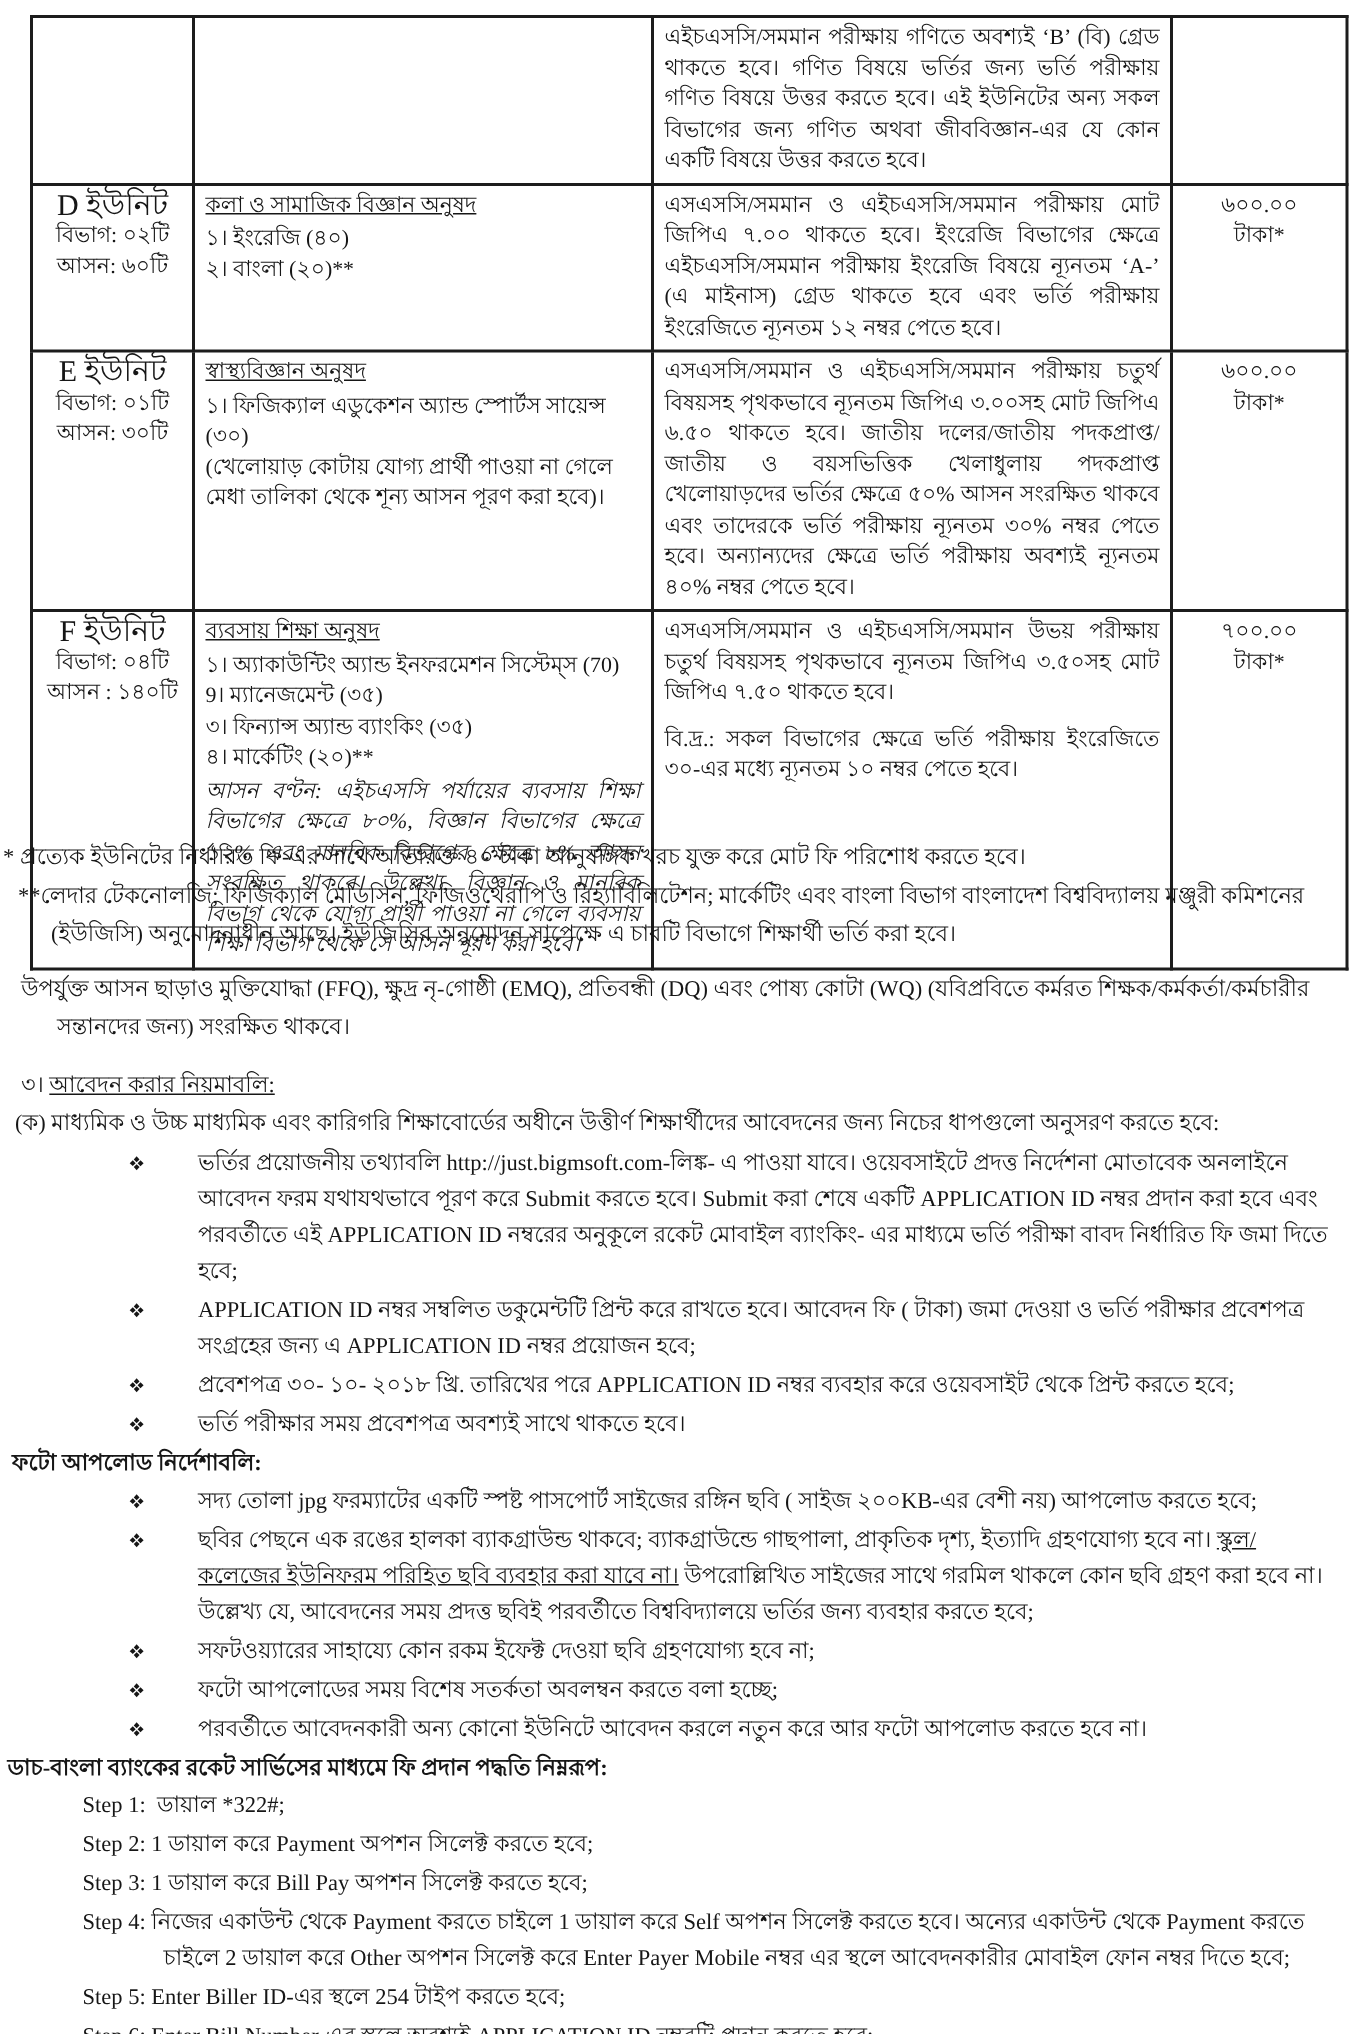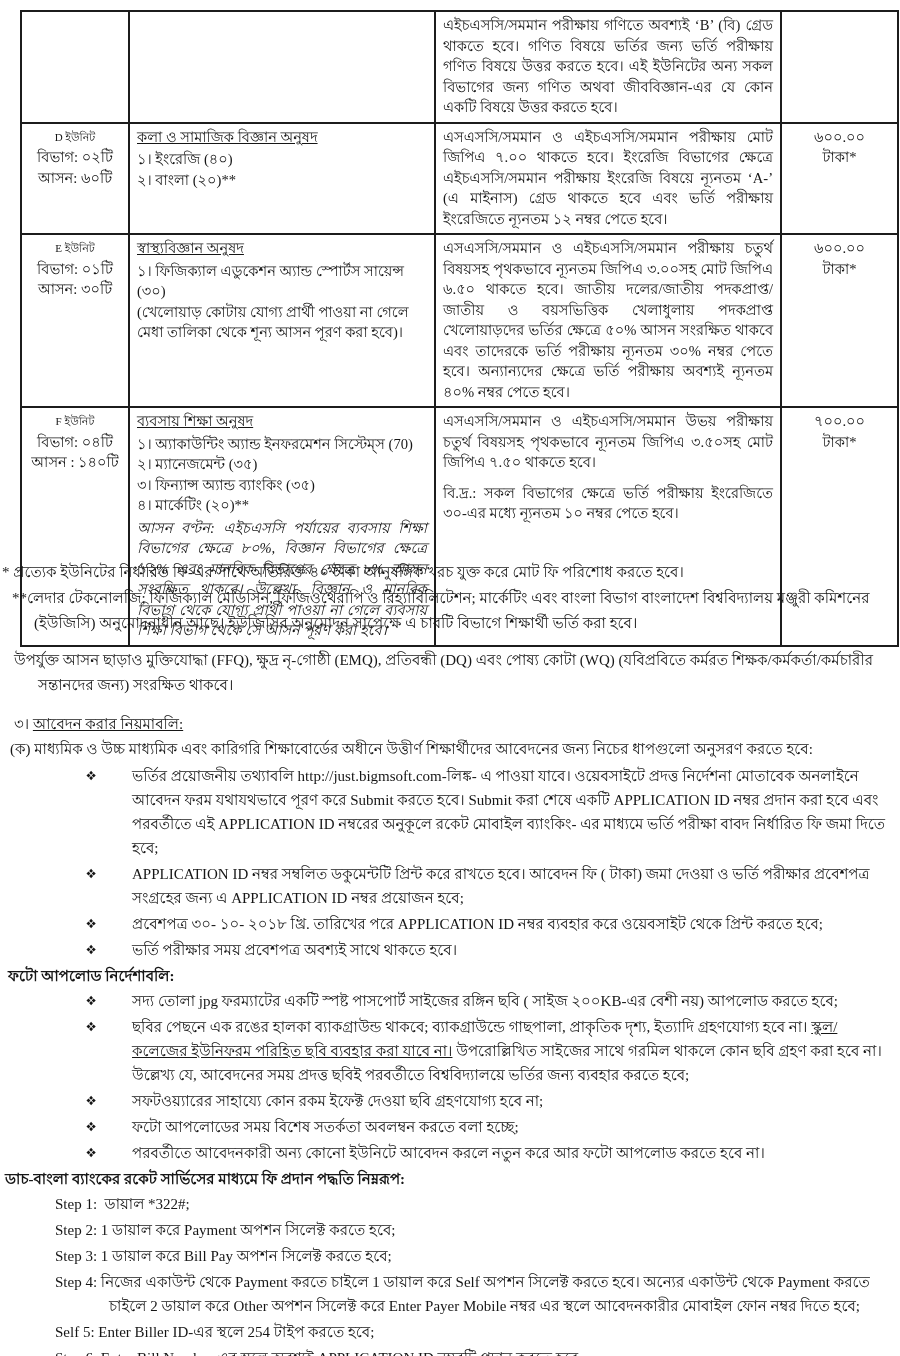--- a/index.html
+++ b/index.html
@@ -17,21 +17,21 @@
   }
   .doc-table td {
     border:2px solid #1c1c1c; vertical-align:top;
     padding:3px 7px 4px 7px; font-size:14.6px; line-height:20.5px;
   }
   .col-unit  { width:108px; }
   .col-dept  { width:306px; }
   .col-req   { width:346px; }
   .col-fee   { width:117px; }
   .cell-unit { text-align:center; }
-  .unit-title { display:block; font-size:11px; }
+  .unit-title { display:block; font-size:20px; }
   .unit-line  { display:block; }
   .faculty-header { display:block; text-decoration:underline; margin-bottom:2px; }
   .dept-line { display:block; }
   .cell-req  { text-align:justify; }
   .req-para  { display:block; }
   .req-para + .req-para { margin-top:10px; }
   .cell-fee  { text-align:center; }
   .fee-amount, .fee-unit { display:block; }
   .seat-alloc { display:block; text-align:justify; margin-top:2px;font-style:italic; }
   
@@ -111,21 +111,21 @@
   </tr>
   <tr style="height:234px;">
     <td class="cell-unit">
       <span class="unit-title">F ইউনিট</span>
       <span class="unit-line">বিভাগ: ০৪টি</span>
       <span class="unit-line">আসন : ১৪০টি</span>
     </td>
     <td>
       <span class="faculty-header">ব্যবসায় শিক্ষা অনুষদ</span>
       <span class="dept-line">১। অ্যাকাউন্টিং অ্যান্ড ইনফরমেশন সিস্টেম্‌স (70)</span>
-      <span class="dept-line">২। ম্যানেজমেন্ট (৩৫)</span>
+      <span class="dept-line">9। ম্যানেজমেন্ট (৩৫)</span>
       <span class="dept-line">৩। ফিন্যান্স অ্যান্ড ব্যাংকিং (৩৫)</span>
       <span class="dept-line">৪। মার্কেটিং (২০)**</span>
       <span class="seat-alloc">আসন বণ্টন: এইচএসসি পর্যায়ের ব্যবসায় শিক্ষা বিভাগের ক্ষেত্রে ৮০%, বিজ্ঞান বিভাগের ক্ষেত্রে ১২% এবং মানবিক বিভাগের ক্ষেত্রে ৮% আসন সংরক্ষিত থাকবে। উল্লেখ্য, বিজ্ঞান ও মানবিক বিভাগ থেকে যোগ্য প্রার্থী পাওয়া না গেলে ব্যবসায় শিক্ষা বিভাগ থেকে সে আসন পূরণ করা হবে।</span>
     </td>
     <td class="cell-req">
       <span class="req-para">এসএসসি/সমমান ও এইচএসসি/সমমান উভয় পরীক্ষায় চতুর্থ বিষয়সহ পৃথকভাবে ন্যূনতম জিপিএ ৩.৫০সহ মোট জিপিএ ৭.৫০ থাকতে হবে।</span>
       <span class="req-para">বি.দ্র.: সকল বিভাগের ক্ষেত্রে ভর্তি পরীক্ষায় ইংরেজিতে ৩০-এর মধ্যে ন্যূনতম ১০ নম্বর পেতে হবে।</span>
     </td>
     <td class="cell-fee">
       <span class="fee-amount">৭০০.০০</span>
@@ -188,18 +188,18 @@
     </div>
   </div>
 
   <p class="pay-heading">ডাচ-বাংলা ব্যাংকের রকেট সার্ভিসের মাধ্যমে ফি প্রদান পদ্ধতি নিম্নরূপ:</p>
 
   <div>
     <p class="step"><span class="step-label">Step 1:</span>&nbsp; <span>ডায়াল *322#;</span></p>
     <p class="step"><span class="step-label">Step 2:</span> <span>1 ডায়াল করে Payment অপশন সিলেক্ট করতে হবে;</span></p>
     <p class="step"><span class="step-label">Step 3:</span> <span>1 ডায়াল করে Bill Pay অপশন সিলেক্ট করতে হবে;</span></p>
     <p class="step"><span class="step-label">Step 4:</span> <span>নিজের একাউন্ট থেকে Payment করতে চাইলে 1 ডায়াল করে Self অপশন সিলেক্ট করতে হবে। অন্যের একাউন্ট থেকে Payment করতে চাইলে 2 ডায়াল করে Other অপশন সিলেক্ট করে Enter Payer Mobile নম্বর এর স্থলে আবেদনকারীর মোবাইল ফোন নম্বর দিতে হবে;</span></p>
-    <p class="step"><span class="step-label">Self 5:</span> <span>Enter Biller ID-এর স্থলে 254 টাইপ করতে হবে;</span></p>
+    <p class="step"><span class="step-label">Step 5:</span> <span>Enter Biller ID-এর স্থলে 254 টাইপ করতে হবে;</span></p>
     <p class="step"><span class="step-label">Step 6:</span> <span>Enter Bill Number-এর স্থলে অবশ্যই APPLICATION ID নম্বরটি প্রদান করতে হবে;</span></p>
 
   </div>
 
 </div>
 
 </body></html>

